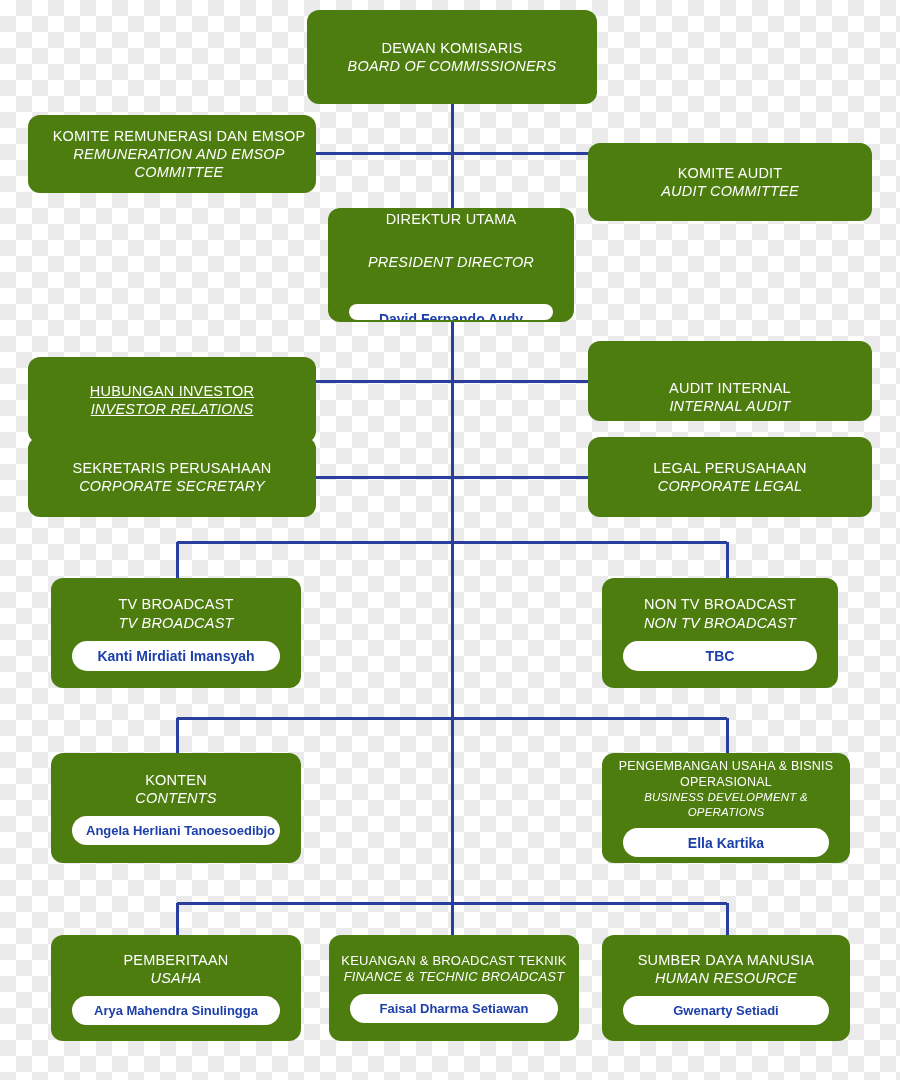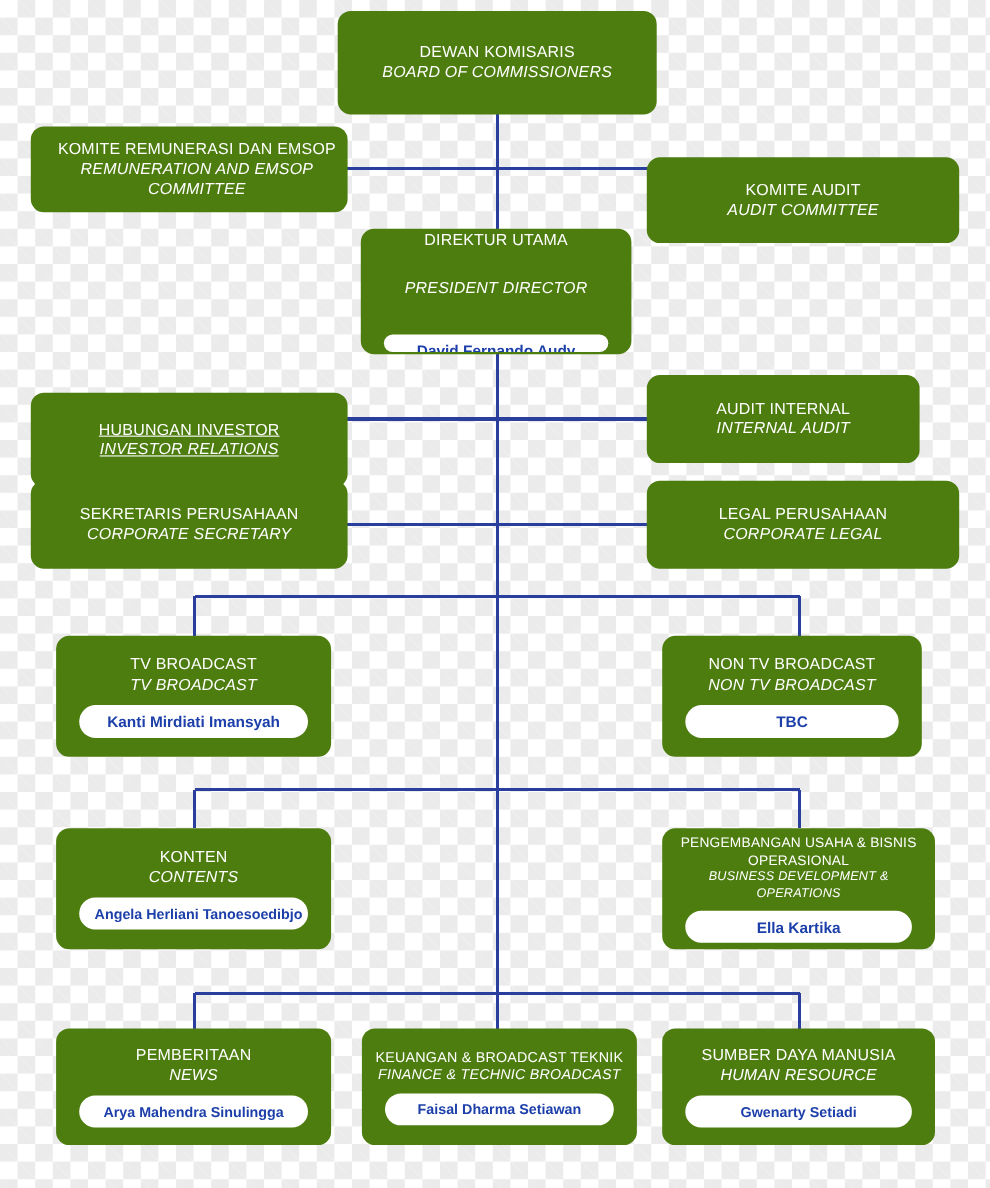--- a/index.html
+++ b/index.html
@@ -133,21 +133,21 @@
     <span class="title-id">DIREKTUR UTAMA</span>
     <span class="title-en">PRESIDENT DIRECTOR</span>
     <span class="pill">David Fernando Audy</span>
   </div>
 
   <div class="node" style="left:28px; top:357px; width:288px; height:86px;text-decoration:underline;">
     <span class="title-id">HUBUNGAN INVESTOR</span>
     <span class="title-en">INVESTOR RELATIONS</span>
   </div>
 
-  <div class="node" style="left:588px; top:341px; width:248px; height:80px;">
+  <div class="node" style="left:588px; top:341px; width:284px; height:80px;justify-content:flex-end;">
     <span class="title-id">AUDIT INTERNAL</span>
     <span class="title-en">INTERNAL AUDIT</span>
   </div>
 
   <div class="node" style="left:28px; top:437px; width:288px; height:80px;">
     <span class="title-id">SEKRETARIS PERUSAHAAN</span>
     <span class="title-en">CORPORATE SECRETARY</span>
   </div>
 
   <div class="node" style="left:588px; top:437px; width:284px; height:80px;">
@@ -175,21 +175,21 @@
 
   <div class="node small" style="left:602px; top:753px; width:248px; height:110px;">
     <span class="title-id">PENGEMBANGAN USAHA &amp; BISNIS
 OPERASIONAL</span>
     <span class="title-en">BUSINESS DEVELOPMENT &amp; OPERATIONS</span>
     <span class="pill">Ella Kartika</span>
   </div>
 
   <div class="node" style="left:51px; top:935px; width:250px; height:106px;">
     <span class="title-id">PEMBERITAAN</span>
-    <span class="title-en">NEWS</span>
+    <span class="title-en">USAHA</span>
     <span class="pill sm">Arya Mahendra Sinulingga</span>
   </div>
 
   <div class="node tight" style="left:329px; top:935px; width:250px; height:106px;">
     <span class="title-id">KEUANGAN &amp; BROADCAST TEKNIK</span>
     <span class="title-en">FINANCE &amp; TECHNIC BROADCAST</span>
     <span class="pill sm">Faisal Dharma Setiawan</span>
   </div>
 
   <div class="node" style="left:602px; top:935px; width:248px; height:106px;">

